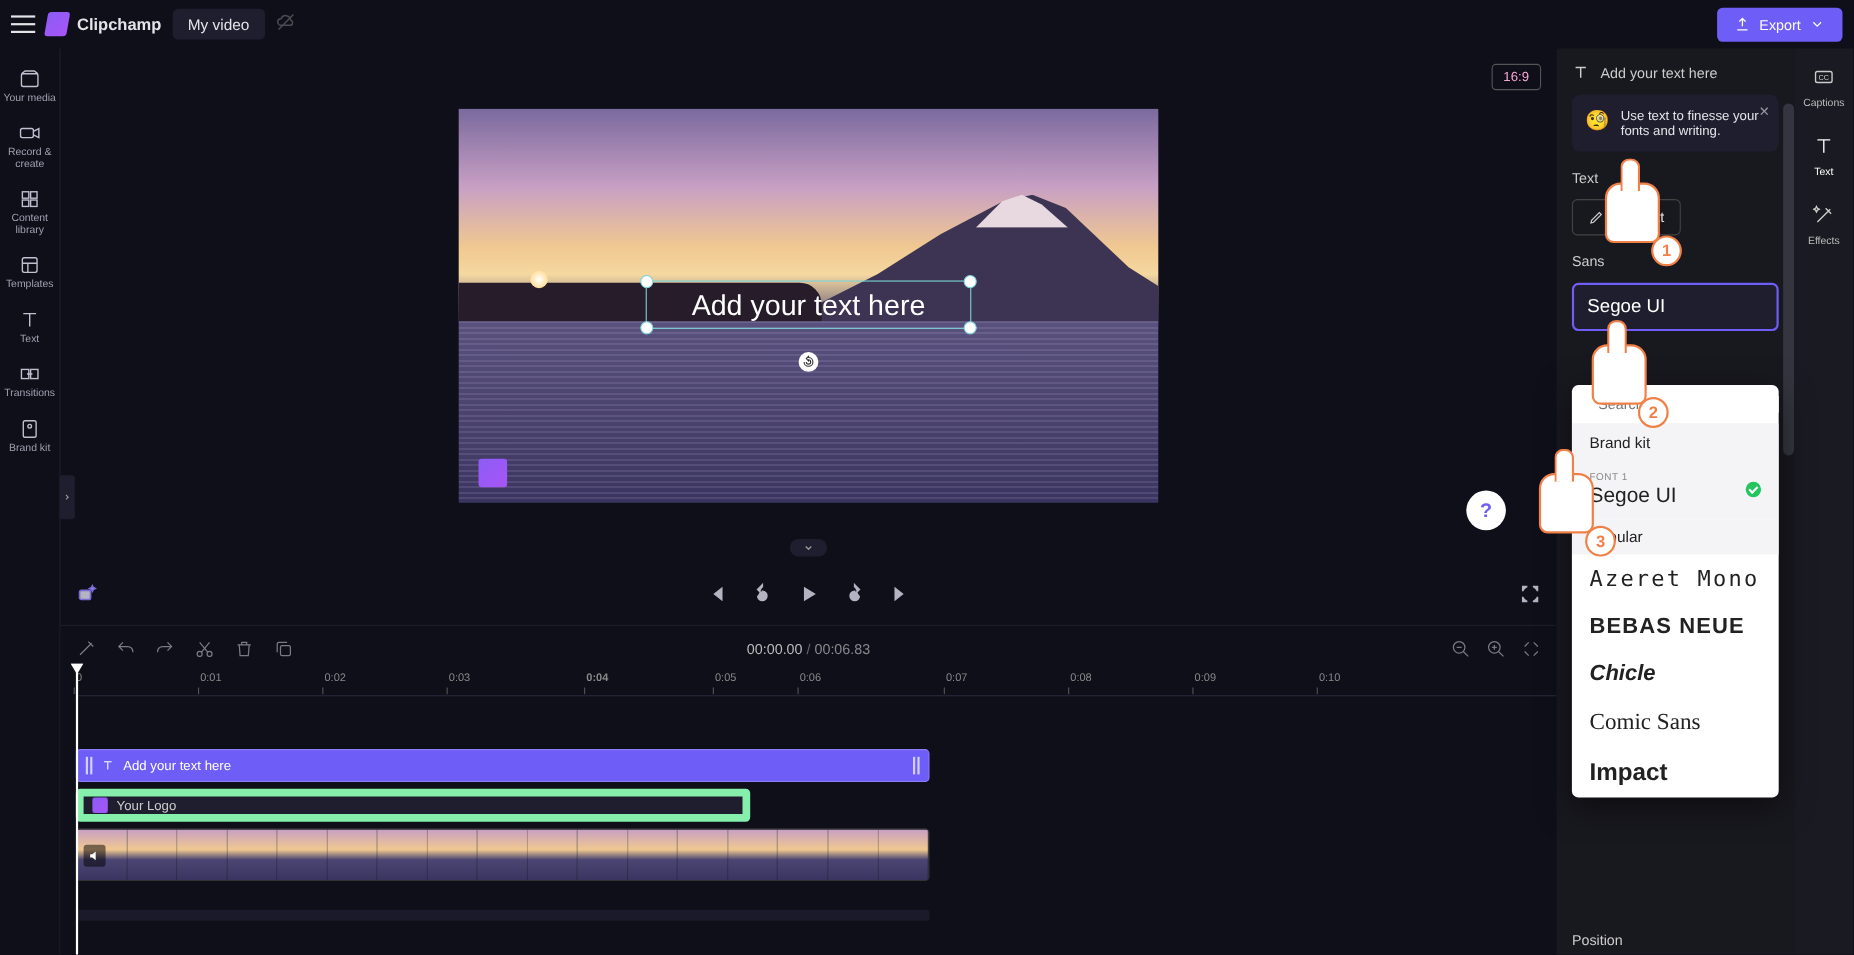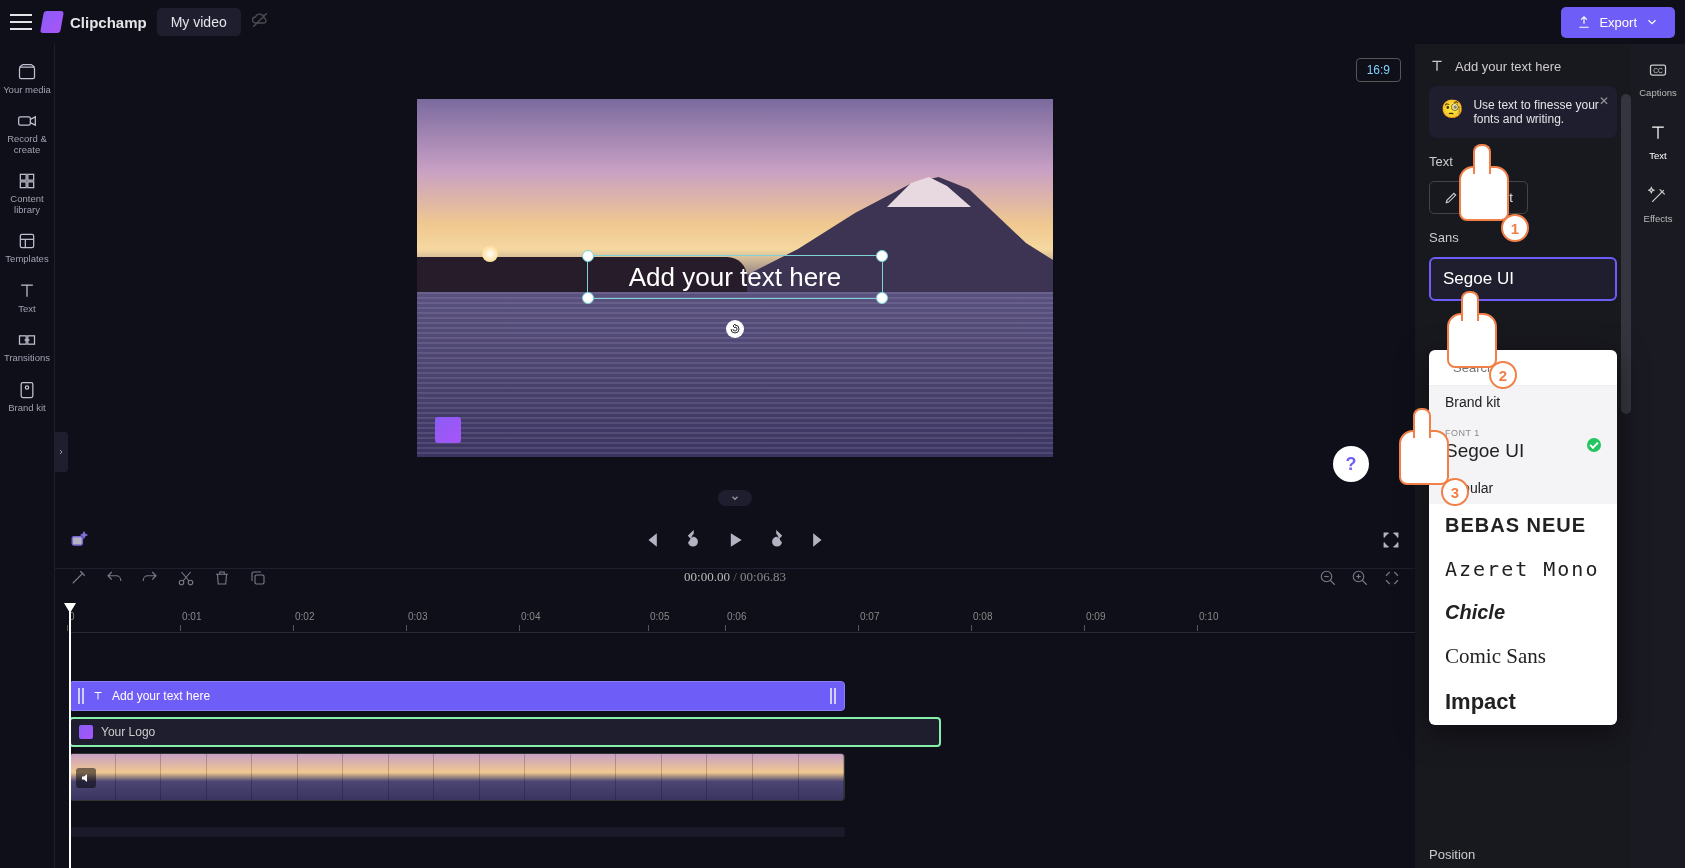--- a/index.html
+++ b/index.html
@@ -33,21 +33,21 @@
 .main { display:flex; height: calc(100% - 44px); }
 .left-rail {
   width:55px; background:#0f0f1a; display:flex; flex-direction:column; align-items:center; padding-top:12px; gap:4px; border-right:1px solid #1e1e2e;
 }
 .rail-item { width:50px; text-align:center; padding:6px 0; cursor:pointer; color:#a0a0b0; }
 .rail-item svg, .rail-icon { display:block; margin:0 auto 3px; width:20px; height:20px; stroke:#c0c0d0; fill:none; stroke-width:1.5;}
 .rail-label { font-size:9.5px; line-height:1.1; display:block;}
 .rail-expand { width:14px; height:40px; background:#1e1e2e; border-radius:3px; display:flex; align-items:center; justify-content:center; margin-top:2px; cursor:pointer; position:absolute; left:54px; top:430px;}
 .center { flex:1; display:flex; flex-direction:column; position:relative; }
 .stage-area { flex:1; display:flex; align-items:center; justify-content:center; position:relative; }
-.aspect-badge { position:absolute; top:14px; right:14px; border:1px solid #555; padding:4px 10px; border-radius:4px; font-size:12px; color:#7dd3fc; cursor:pointer;}
+.aspect-badge { position:absolute; top:14px; right:14px; border:1px solid #555; padding:4px 10px; border-radius:4px; font-size:12px; color:#f9a8d4; cursor:pointer;}
 .stage {
   width:636px; height:358px;
   background: linear-gradient(to bottom, #7a6a9e 0%, #c8a0c4 20%, #f0c890 35%, #f5d8a0 42%, #4a4572 55%, #2a2a50 100%);
   position:relative; overflow:hidden;
 }
 .mountain { position:absolute; right:-30px; bottom:160px; width:380px; height:120px; background:#3c3452; clip-path: polygon(0 100%, 25% 60%, 40% 30%, 55% 5%, 62% 0%, 70% 10%, 85% 55%, 100% 85%, 100% 100%); }
 .mountain-snow { position:absolute; right:70px; bottom:250px; width:120px; height:30px; background:#e8d8e0; clip-path: polygon(20% 100%, 40% 20%, 55% 0%, 70% 30%, 90% 100%); }
 .land { position:absolute; left:0; bottom:160px; width:330px; height:40px; background:#261c2a; border-radius:0 20px 0 0;}
 .sun { position:absolute; left:65px; bottom:195px; width:16px; height:16px; background:radial-gradient(circle,#fff,#ffd070); border-radius:50%;}
 .water { position:absolute; left:0; right:0; bottom:0; height:165px; background: linear-gradient(to bottom,#5a527e,#3a3560); }
@@ -62,36 +62,36 @@
 .h-tl{top:-6px;left:-6px;} .h-tr{top:-6px;right:-6px;} .h-bl{bottom:-6px;left:-6px;} .h-br{bottom:-6px;right:-6px;}
 .rotate-handle { position:absolute; bottom:-40px; left:50%; transform:translateX(-50%); width:18px; height:18px; background:#fff; border-radius:50%; display:flex; align-items:center; justify-content:center;}
 .rotate-handle svg { width:12px; height:12px; stroke:#333; fill:none; stroke-width:2;}
 .transport { height:56px; display:flex; align-items:center; justify-content:center; gap:22px; position:relative;}
 .transport .left-t { position:absolute; left:14px;}
 .transport .right-t { position:absolute; right:14px;}
 .t-btn { width:20px; height:20px; cursor:pointer; opacity:.85;}
 .t-btn svg { width:100%; height:100%; fill:#d0d0e0;}
 .help-fab { position:absolute; right:46px; bottom:30px; width:36px; height:36px; background:#fff; border-radius:50%; display:flex; align-items:center; justify-content:center; color:#6e5df6; font-weight:bold; font-size:18px; cursor:pointer;}
 .timeline-section { height:300px; background:#0f0f1a; border-top:1px solid #1e1e2e; display:flex; flex-direction:column;}
-.timeline-tools { height:42px; display:flex; align-items:flex-start; padding:0 14px; gap:18px; position:relative;font-family:Liberation Serif, serif;}
+.timeline-tools { height:42px; display:flex; align-items:center; padding:0 14px; gap:18px; position:relative;}
 .tl-btn { width:18px; height:18px; opacity:.6; cursor:pointer;}
 .tl-btn svg { width:100%; height:100%; stroke:#c0c0d0; fill:none; stroke-width:1.5;}
 .time-display { position:absolute; left:50%; transform:translateX(-50%); font-size:13px; color:#bbb;}
 .zoom-group { position:absolute; right:14px; display:flex; gap:14px; align-items:center;}
 .ruler { height:22px; position:relative; border-bottom:1px solid #2a2a3a; margin-left:14px;}
 .ruler .tick { position:absolute; top:0; font-size:10px; color:#888; }
 .ruler .tick::before { content:''; position:absolute; left:-2px; top:14px; width:1px; height:6px; background:#555;}
 .tracks { flex:1; padding:8px 14px; position:relative;}
 .playhead { position:absolute; left:14px; top:-22px; bottom:0; width:2px; background:#fff; z-index:5;}
 .playhead::before { content:''; position:absolute; top:-8px; left:-5px; width:12px; height:10px; background:#fff; clip-path: polygon(0 0,100% 0,50% 100%);}
 .track { height:30px; margin-bottom:6px; border-radius:4px; position:relative; }
 .track-text { background:#6e5df6; width:776px; display:flex; align-items:center; gap:8px; padding:0 8px; color:#fff; font-size:12px; border:1px solid #8b7cf8;}
 .track-text .grip, .track-text .grip2 { width:6px; height:16px; border-left:2px solid #fff; border-right:2px solid #fff; opacity:.7;}
 .track-text .grip2 { margin-left:auto; }
-.track-logo { background:#1e1e2e; width:872px; display:flex; align-items:center; gap:8px; padding:0 8px; font-size:12px; color:#ccc; border:2px solid #86efac;}
+.track-logo { background:#1e1e2e; width:613px; display:flex; align-items:center; gap:8px; padding:0 8px; font-size:12px; color:#ccc; border:7px solid #86efac;}
 .track-video { height:48px; width:776px; background:#2a2a40; border-radius:4px; border:1px solid #333; display:flex; overflow:hidden; position:relative;}
 .track-video .thumb { flex:1; background: linear-gradient(to bottom,#c8a0c4 0%,#f0c890 40%,#4a4572 60%,#3a3560 100%); border-right:1px solid rgba(0,0,0,.2);}
 .track-video .mute { position:absolute; left:6px; top:14px; width:20px; height:20px; background:rgba(0,0,0,.5); border-radius:3px; display:flex; align-items:center; justify-content:center;}
 .track-audio { height:10px; width:776px; background:#1a1a2a; border-radius:3px; margin-top:26px;}
 .chev-pill { position:absolute; bottom:6px; left:50%; transform:translateX(-50%); width:34px; height:16px; background:#1e1e2e; border-radius:10px; display:flex; align-items:center; justify-content:center; cursor:pointer;}
 .right-panel { width:216px; background:#18181f; padding:14px; display:flex; flex-direction:column; gap:12px; position:relative;}
 .expand-right { position:absolute; left:-10px; top:400px; width:14px; height:40px; background:#1e1e2e; border-radius:3px; display:flex; align-items:center; justify-content:center; cursor:pointer;}
 .panel-header { display:flex; align-items:center; gap:10px; color:#ccc;}
 .panel-header svg { width:16px; height:16px;}
 .tip-box { background:#1e1e2e; border-radius:8px; padding:12px; font-size:12px; display:flex; gap:10px; position:relative;}
@@ -323,21 +323,21 @@
           <div class="tl-btn"><svg viewBox="0 0 24 24">
                 <path d="M9 4L4 9M15 4l5 5M9 20l-5-5M15 20l5-5"></path>
               </svg></div>
         </div>
       </div>
       <div class="ruler" id="ruler">
           <span class="tick" style="left: 0px;">0</span>
           <span class="tick" style="left: 113px;">0:01</span>
           <span class="tick" style="left: 226px;">0:02</span>
           <span class="tick" style="left: 339px;">0:03</span>
-          <span class="tick" style="left: 452px;">0:04</span>
+          <span class="tick" style="left: 464px; font-weight: bold;">0:04</span>
           <span class="tick" style="left: 565px; margin-left: 16px;">0:05</span>
           <span class="tick" style="left: 658px;">0:06</span>
           <span class="tick" style="left: 791px;">0:07</span>
           <span class="tick" style="left: 904px;">0:08</span>
           <span class="tick" style="left: 1017px;">0:09</span>
           <span class="tick" style="left: 1130px;">0:10</span>
         </div>
       <div class="tracks">
         <div class="playhead"></div>
         <div style="height:40px"></div>
@@ -420,24 +420,24 @@
       <div class="fd-section"><span>Brand kit</span></div>
       <div class="fd-item" style="background:#f4f4f6;">
         <div>
           <div class="fd-label-small">FONT 1</div>
           <div style="font-size:19px;">Segoe UI</div>
         </div>
         <div class="fd-check"></div>
       </div>
       <div class="fd-section"><span>Popular</span></div>
       <div class="fd-item">
+          <span style="font-size:20px; font-family:monospace; letter-spacing:2px;">Azeret Mono</span>
+        </div>
+      <div class="fd-item">
           <span style="font-size:20px; font-weight:800; letter-spacing:1px; font-family:sans-serif;">BEBAS NEUE</span>
-        </div>
-      <div class="fd-item">
-          <span style="font-size:20px; font-family:monospace; letter-spacing:2px;">Azeret Mono</span>
         </div>
       <div class="fd-item">
           <span style="font-size:20px; font-weight:700; font-style:italic;">Chicle</span>
         </div>
       <div class="fd-item">
           <span style="font-size:21px; font-family:'Comic Sans MS',cursive;">Comic Sans</span>
         </div>
       <div class="fd-item">
           <span style="font-size:22px; font-family:Impact,sans-serif; font-weight:900;">Impact</span>
         </div>

